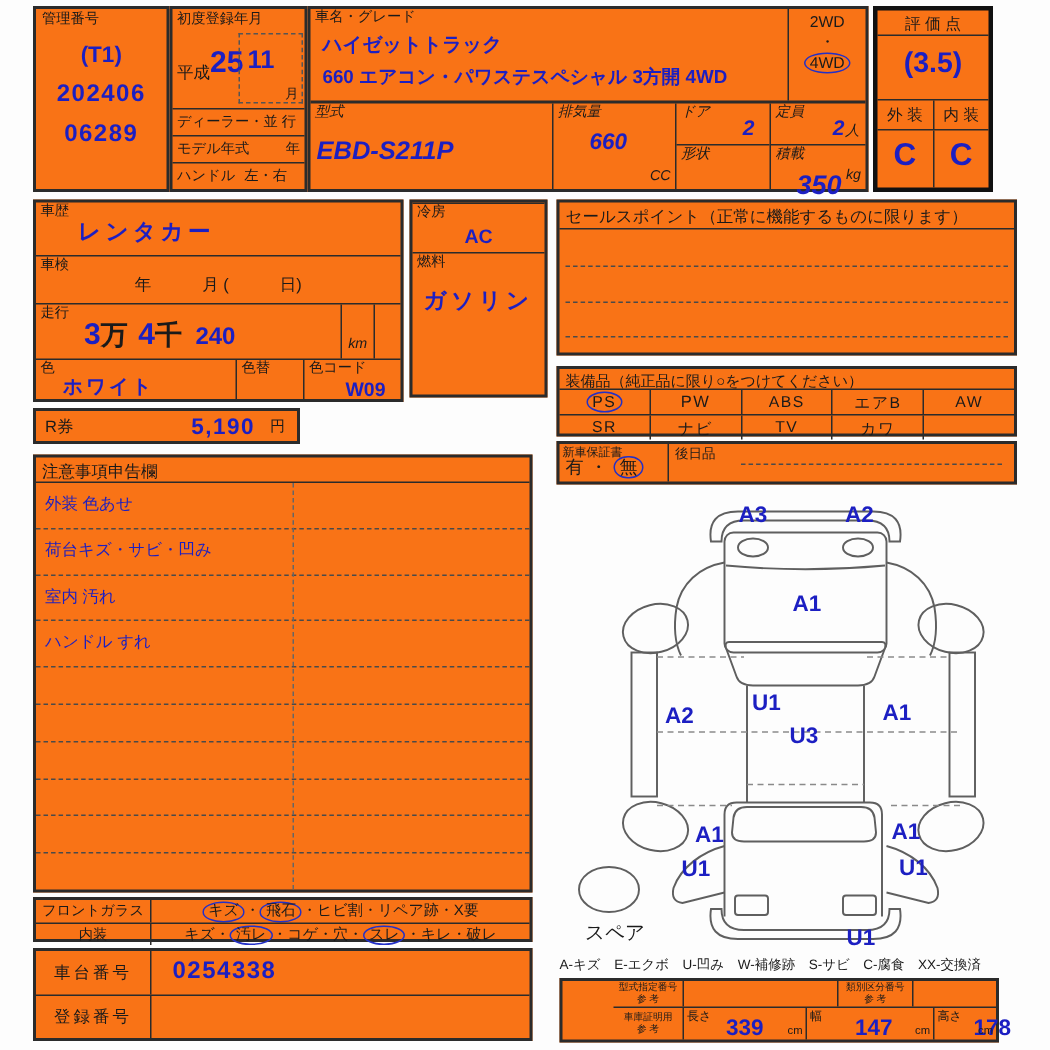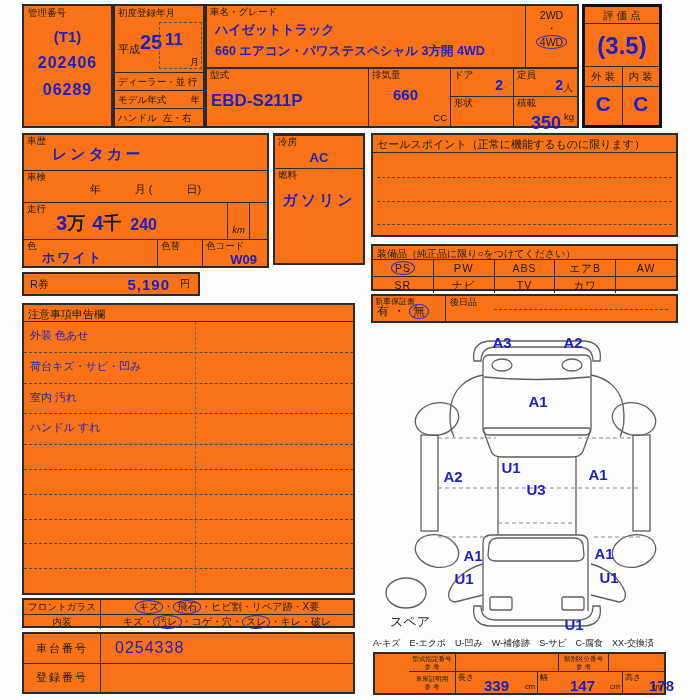--- a/index.html
+++ b/index.html
@@ -55,21 +55,21 @@
     <div style="position:relative;height:63px;border-bottom:2px solid #2b2b2b;">
       <div class="lbl corner">車名・グレード</div>
       <div class="blue" style="position:absolute;left:8px;top:15px;font-size:13px;font-weight:700;">ハイゼットトラック</div>
       <div class="blue" style="position:absolute;left:8px;top:37px;font-size:12.5px;font-weight:700;white-space:nowrap;">660 エアコン・パワステスペシャル 3方開 4WD</div>
       <div style="position:absolute;right:0;top:0;width:52px;height:100%;border-left:1px solid #2b2b2b;display:flex;flex-direction:column;align-items:center;font-size:10.5px;padding-top:3px;line-height:1.25;">
         <span>2WD</span>
         <span>・</span>
         <span class="circ" style="font-size:10.5px;">4WD</span>
       </div>
     </div>
-    <div style="display:flex;height:57px;">
+    <div style="display:flex;height:57px;font-style:italic;">
       <div class="cellR" style="width:162px;position:relative;">
         <span class="lbl corner">型式</span>
         <span class="blue" style="position:absolute;left:4px;top:22px;font-size:17px;font-weight:700;">EBD-S211P</span>
       </div>
       <div class="cellR" style="width:82px;position:relative;">
         <span class="lbl corner">排気量</span>
         <span class="blue" style="position:absolute;left:24px;top:17px;font-size:15px;font-weight:700;">660</span>
         <span class="lbl" style="position:absolute;right:3px;bottom:2px;">CC</span>
       </div>
       <div class="cellR" style="width:63px;display:flex;flex-direction:column;">
@@ -91,21 +91,21 @@
           <span class="lbl corner">積載</span>
           <span class="blue" style="position:absolute;right:16px;top:16px;font-size:18px;font-weight:700;">350</span>
           <span class="lbl" style="position:absolute;right:3px;bottom:3px;">kg</span>
         </div>
       </div>
     </div>
   </div>
 
   <div class="box" style="left:582px;top:4px;width:80px;height:124px;border-width:3px;border-color:#111;display:flex;flex-direction:column;">
     <div style="height:17px;border-bottom:1.5px solid #2b2b2b;text-align:center;font-size:10.5px;padding-top:2px;">評 価 点</div>
-    <div class="blue" style="height:42px;text-align:center;font-size:24px;font-weight:700;padding-top:8px;">(3.5)</div>
+    <div class="blue" style="height:42px;text-align:center;font-size:19px;font-weight:700;padding-top:8px;">(3.5)</div>
     <div style="height:20px;border-top:1.5px solid #2b2b2b;display:flex;">
       <div class="cellR" style="flex:1;text-align:center;font-size:10.5px;padding-top:3px;">外 装</div>
       <div style="flex:1;text-align:center;font-size:10.5px;padding-top:3px;">内 装</div>
     </div>
     <div style="flex:1;border-top:1.5px solid #2b2b2b;display:flex;">
       <div class="cellR blue" style="flex:1;text-align:center;font-size:21px;font-weight:700;padding-top:5px;">C</div>
       <div class="blue" style="flex:1;text-align:center;font-size:21px;font-weight:700;padding-top:5px;">C</div>
     </div>
   </div>
 
@@ -240,21 +240,21 @@
       <div class="dashb" style="flex:1;"></div>
       <div class="dashb" style="flex:1;"></div>
       <div class="dashb" style="flex:1;"></div>
       <div style="flex:1;"></div>
     </div>
   </div>
 
   <div class="box" style="left:22px;top:632px;width:333px;height:62px;display:flex;flex-direction:column;">
     <div style="flex:1;display:flex;align-items:center;">
       <div class="cellR" style="width:77px;height:100%;display:flex;align-items:center;justify-content:center;font-size:11px;letter-spacing:2px;">車台番号</div>
-      <div class="blue" style="padding-left:14px;font-size:16px;font-weight:400;letter-spacing:1px;">0254338</div>
+      <div class="blue" style="padding-left:14px;font-size:16px;font-weight:700;letter-spacing:1px;">0254338</div>
     </div>
     <div class="rowline" style="flex:1;display:flex;align-items:center;">
       <div class="cellR" style="width:77px;height:100%;display:flex;align-items:center;justify-content:center;font-size:11px;letter-spacing:2px;">登録番号</div>
       <div class="blue" style="padding-left:14px;font-size:16px;"></div>
     </div>
   </div>
 
   <svg style="position:absolute;left:376px;top:331px;" width="312" height="303" viewBox="0 0 312 303">
     <g stroke="#5f5f5f" stroke-width="1.3" fill="none">
       <path d="M98,30 Q95,10 116,10 L206,10 Q227,10 224,30 L217,30 Q217,16 202,16 L120,16 Q105,16 105,30 Z"></path>

